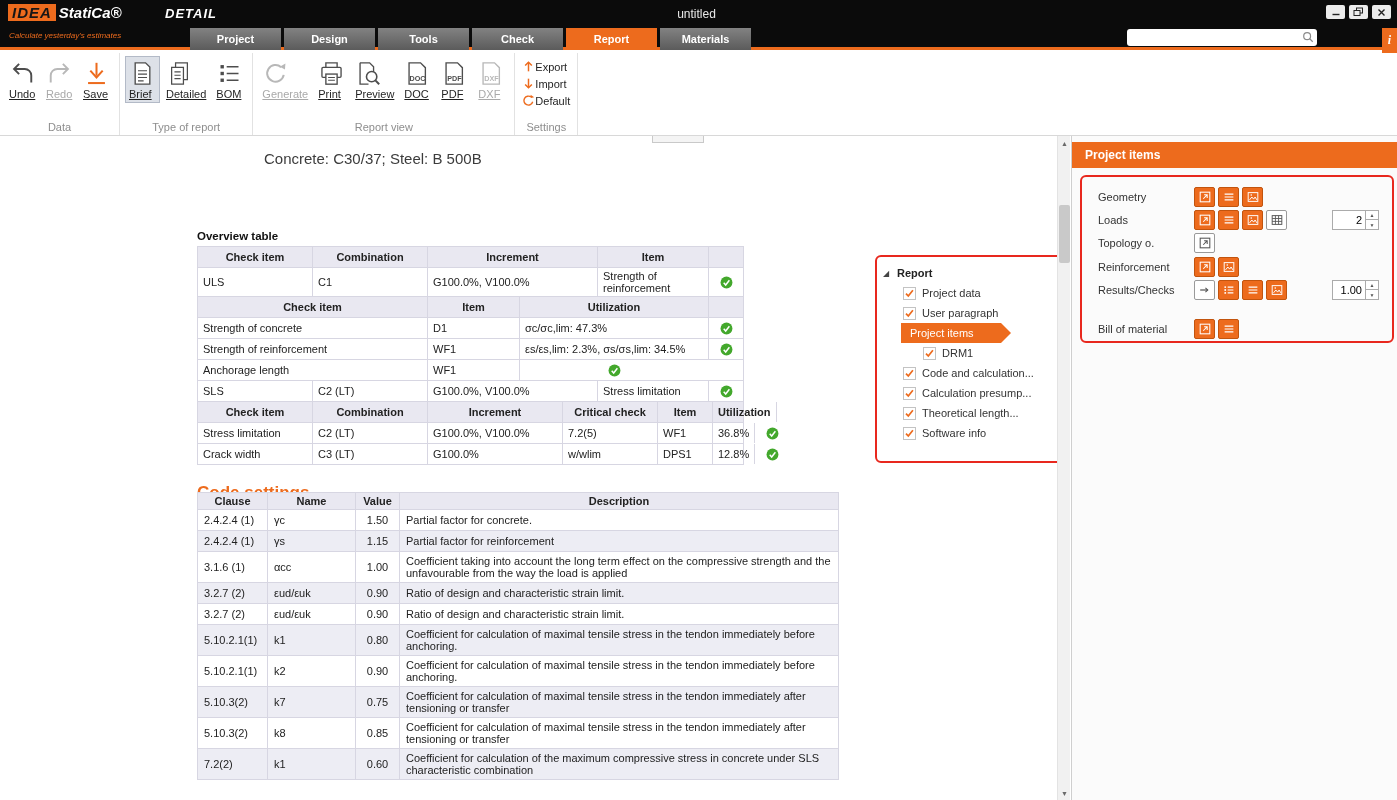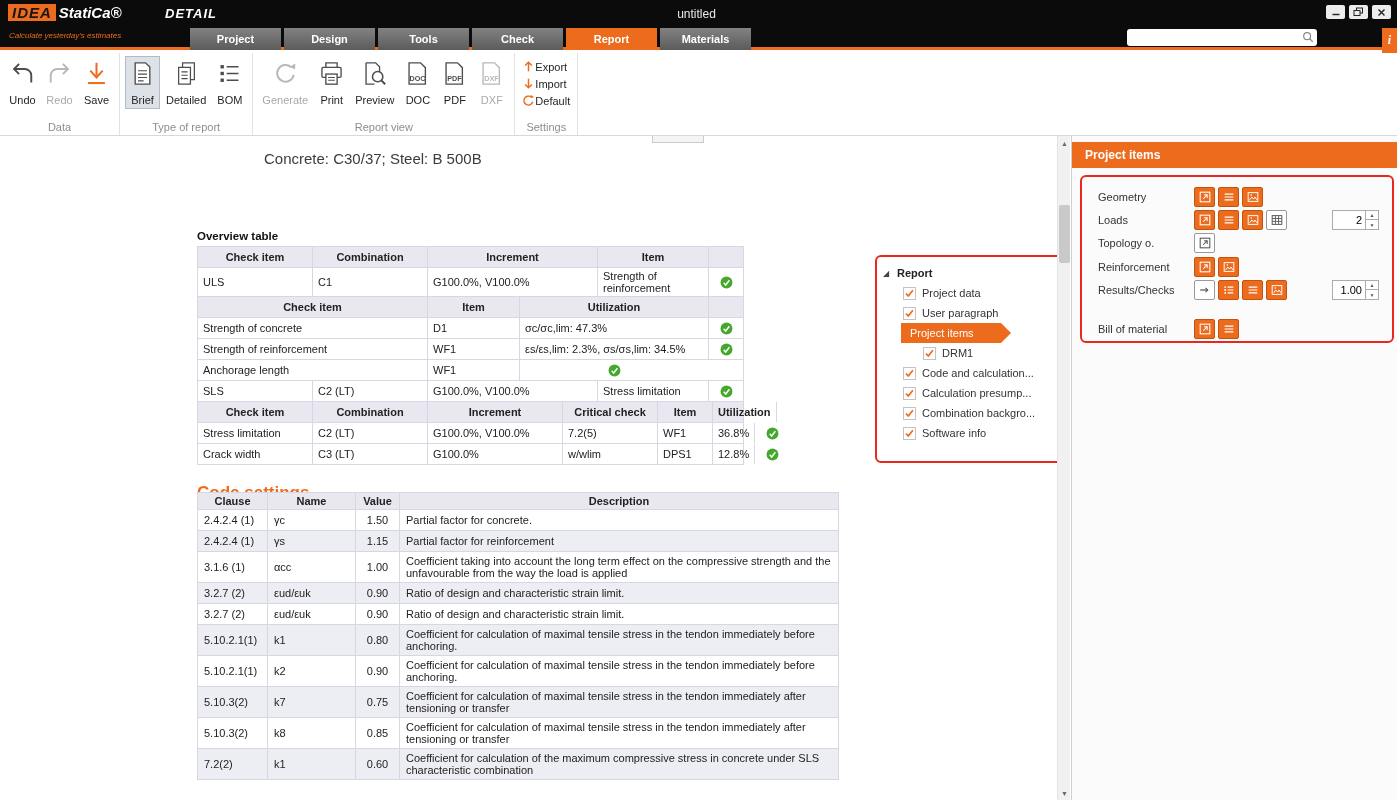--- a/index.html
+++ b/index.html
@@ -27,21 +27,21 @@
 .infobtn{position:absolute;right:0;top:28px;width:15px;height:25px;background:var(--accent);color:#fff;
      font-family:"Liberation Serif",serif;font-style:italic;font-weight:bold;font-size:12px;
      display:flex;align-items:center;justify-content:center;}
 
 
 .ribbon{position:absolute;top:53px;left:0;width:100%;height:83px;background:#fff;border-bottom:1px solid #d8d8d8;}
 #ribbon-groups{display:flex;height:100%;}
 .rgroup{position:relative;height:100%;border-right:1px solid #e2e2e2;padding:3px 5px 14px;}
 .rg-items{display:flex;gap:2px;}
 .rgroup.small .rg-items{flex-direction:column;gap:2px;padding-top:3px;}
-.rbtn{min-width:33px;display:flex;flex-direction:column;align-items:center;gap:7px;padding:3px 3px 2px;color:#1f1f1f;border:1px solid transparent;}
+.rbtn{min-width:33px;display:flex;flex-direction:column;align-items:flex-start;gap:1px;padding:3px 3px 2px;color:#1f1f1f;border:1px solid transparent;text-decoration:underline;}
 .rbtn .ric{width:27px;height:27px;color:#4d4d4d;}
 .rbtn .rlabel{font-size:11px;white-space:nowrap;}
 .rbtn.selected{background:#dde1e8;border-color:#b3bac7;}
 .rbtn.disabled{color:#a9a9a9;}
 .rbtn.disabled .ric{color:#b8b8b8;}
 .rbtn.accent .ric{color:var(--accent);}
 .sbtn{display:flex;align-items:center;font-size:11px;color:#1f1f1f;padding:1px 2px;}
 .sbtn .sic{width:13px;height:13px;color:var(--accent);flex:none;}
 .rg-label{position:absolute;bottom:2px;left:0;width:100%;text-align:center;font-size:11px;color:#8e8e8e;}
 
@@ -522,21 +522,21 @@
                 <rect x=".5" y=".5" width="12" height="12" fill="#fff" stroke="#c3c3c3"></rect>
                 <path d="M3 6.6 5.3 9l4.6-5.8" fill="none" stroke="var(--accent)" stroke-width="1.7"></path>
               </svg></span>
             <span class="tlabel">Calculation presump...</span>
           </div>
           <div class="trow lvl1">
             <span class="cb"><svg viewBox="0 0 13 13" width="100%" height="100%" xmlns="http://www.w3.org/2000/svg">
                 <rect x=".5" y=".5" width="12" height="12" fill="#fff" stroke="#c3c3c3"></rect>
                 <path d="M3 6.6 5.3 9l4.6-5.8" fill="none" stroke="var(--accent)" stroke-width="1.7"></path>
               </svg></span>
-            <span class="tlabel">Combination backgro...</span>
+            <span class="tlabel">Theoretical length...</span>
           </div>
           <div class="trow lvl1">
             <span class="cb"><svg viewBox="0 0 13 13" width="100%" height="100%" xmlns="http://www.w3.org/2000/svg">
                 <rect x=".5" y=".5" width="12" height="12" fill="#fff" stroke="#c3c3c3"></rect>
                 <path d="M3 6.6 5.3 9l4.6-5.8" fill="none" stroke="var(--accent)" stroke-width="1.7"></path>
               </svg></span>
             <span class="tlabel">Software info</span>
           </div>
         </div>
     </div>

